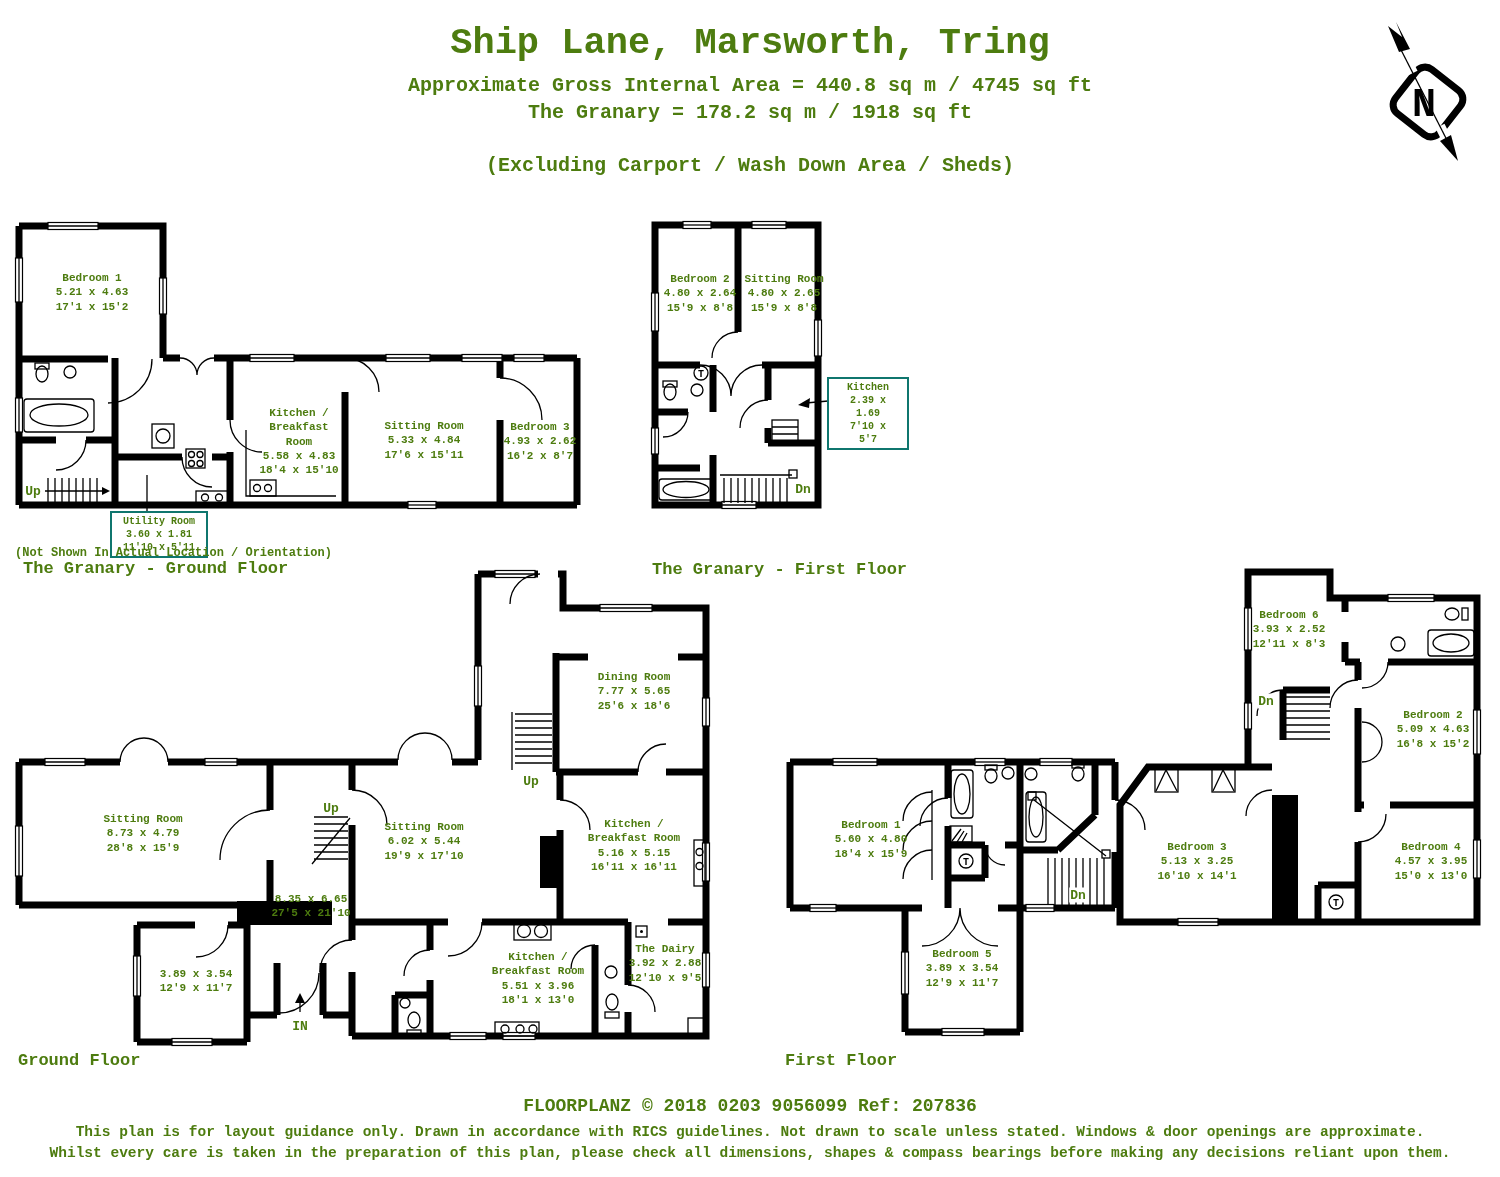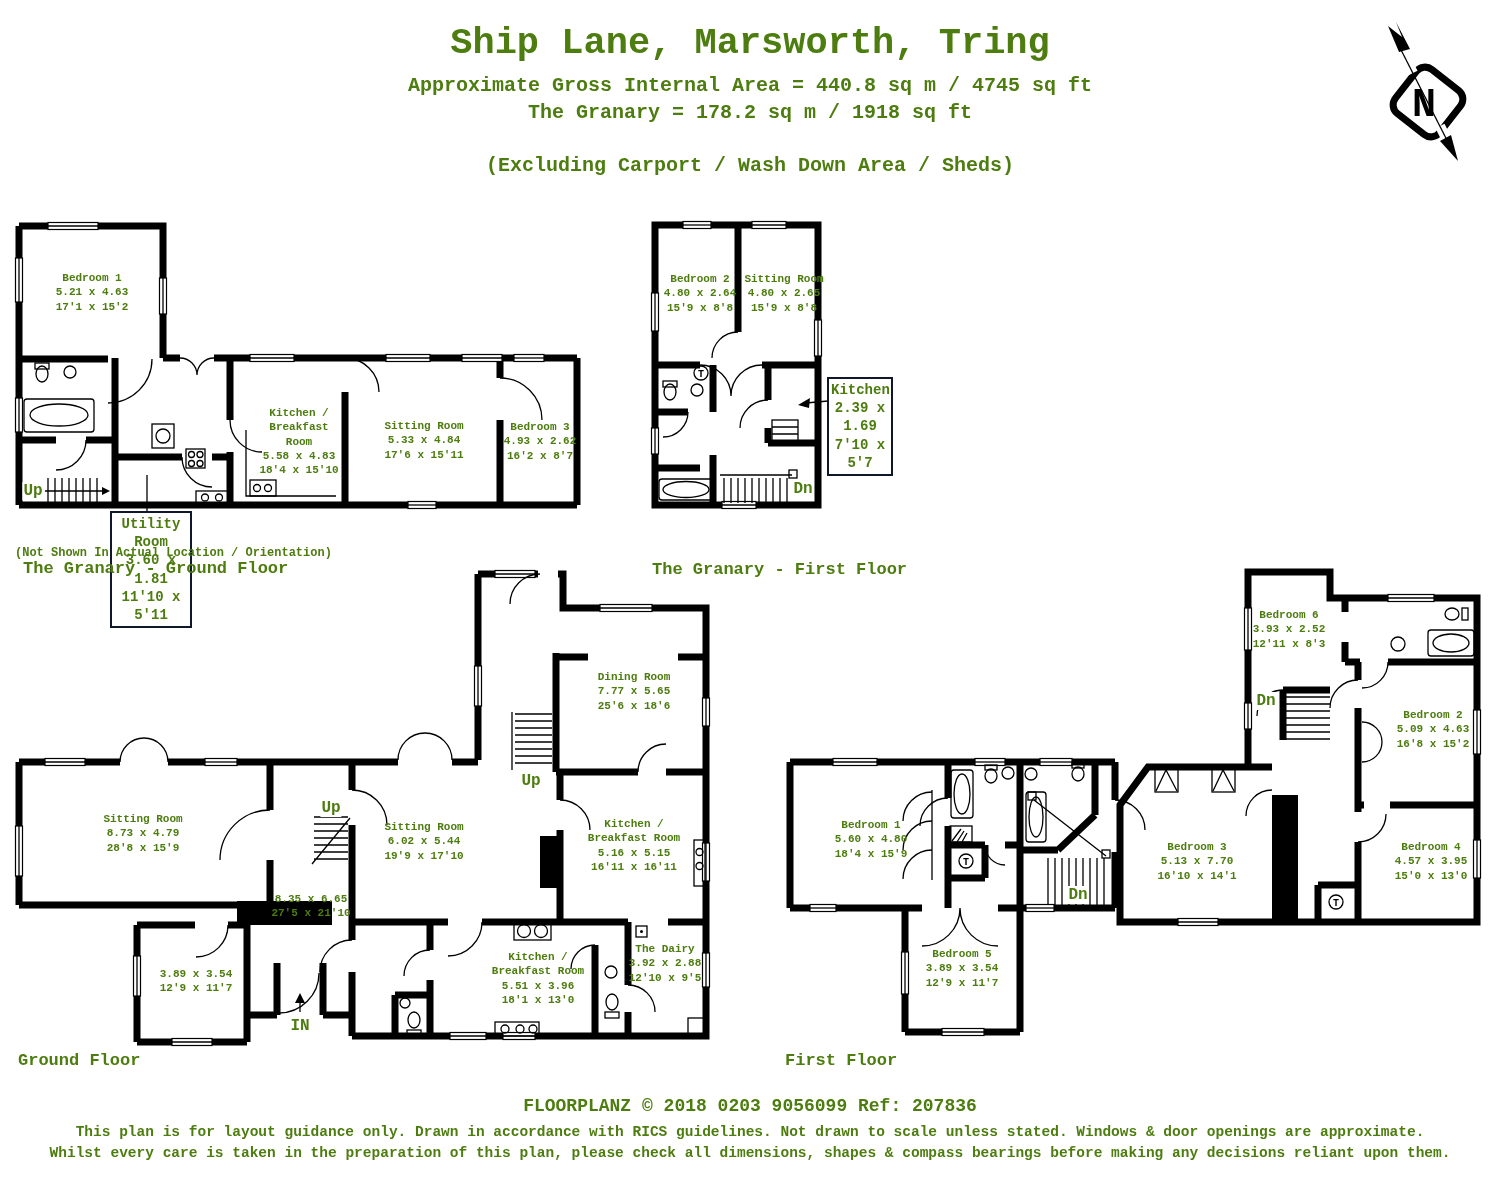--- a/index.html
+++ b/index.html
@@ -13,23 +13,23 @@
   .sub4{top:154px;font-size:20px;}
   .plansvg{position:absolute;left:0;top:0;}
   .w{fill:none;stroke:#000;stroke-width:7;}
   .t{fill:none;stroke:#000;stroke-width:1.3;}
   .f{fill:#000;stroke:none;}
   .wf{fill:#fff;stroke:#000;stroke-width:1.2;}
   .lbl{position:absolute;transform:translate(-50%,-50%);text-align:center;
        font-weight:bold;font-size:11px;line-height:1.3;}
   .lbl span{display:block;}
   .tag{position:absolute;transform:translate(-50%,-50%);font-weight:bold;
-       font-size:16px;background:#fff;padding:0 1px;}
-  .boxlbl{position:absolute;border:2px solid #0f172a;background:#fff;text-align:center;
-       font-weight:bold;font-size:14px;line-height:1.3;padding:2px 2px;}
+       font-size:13px;background:#fff;padding:0 1px;}
+  .boxlbl{position:absolute;border:2px solid #0f766e;background:#fff;text-align:center;
+       font-weight:bold;font-size:10px;line-height:1.3;padding:2px 10px;}
   .boxlbl span{display:block;}
   .caption{position:absolute;font-weight:bold;font-size:17px;}
   .note{position:absolute;font-weight:bold;font-size:12px;}
   .ftr{position:absolute;left:0;right:0;text-align:center;font-weight:bold;}
   .f1{top:1096px;font-size:18px;}
   .f2{top:1124px;font-size:14.5px;}
   .f3{top:1145px;font-size:14.5px;}
 </style>
 </head>
 <body>
@@ -451,21 +451,21 @@
     <span>3.93 x 2.52</span>
     <span>12'11 x 8'3</span>
   </div>
   <div class="lbl" style="left:1433px;top:729px;width:95px">
     <span>Bedroom 2</span>
     <span>5.09 x 4.63</span>
     <span>16'8 x 15'2</span>
   </div>
   <div class="lbl" style="left:1197px;top:861px;width:105px">
     <span>Bedroom 3</span>
-    <span>5.13 x 7.70</span>
+    <span>5.13 x 3.25</span>
     <span>16'10 x 14'1</span>
   </div>
   <div class="lbl" style="left:1431px;top:861px;width:95px">
     <span>Bedroom 4</span>
     <span>4.57 x 3.95</span>
     <span>15'0 x 13'0</span>
   </div>
   <div class="tag" style="left:1078px;top:895px">Dn</div>
   <div class="tag" style="left:1266px;top:701px">Dn</div>
   <div class="caption" style="left:785px;top:1051px">First Floor</div>

